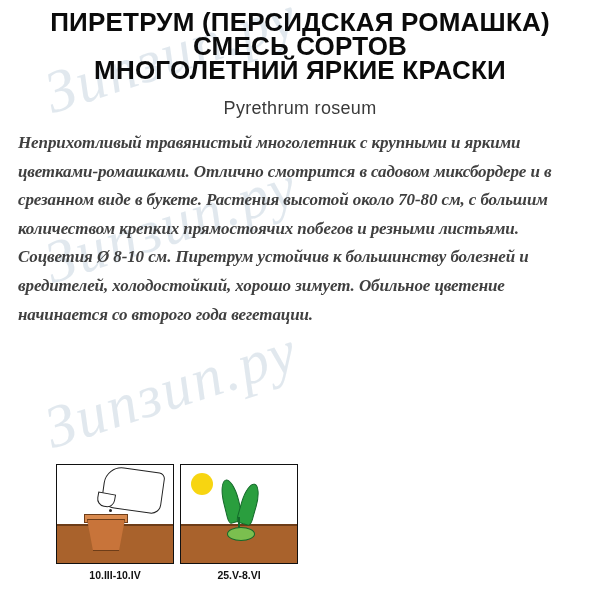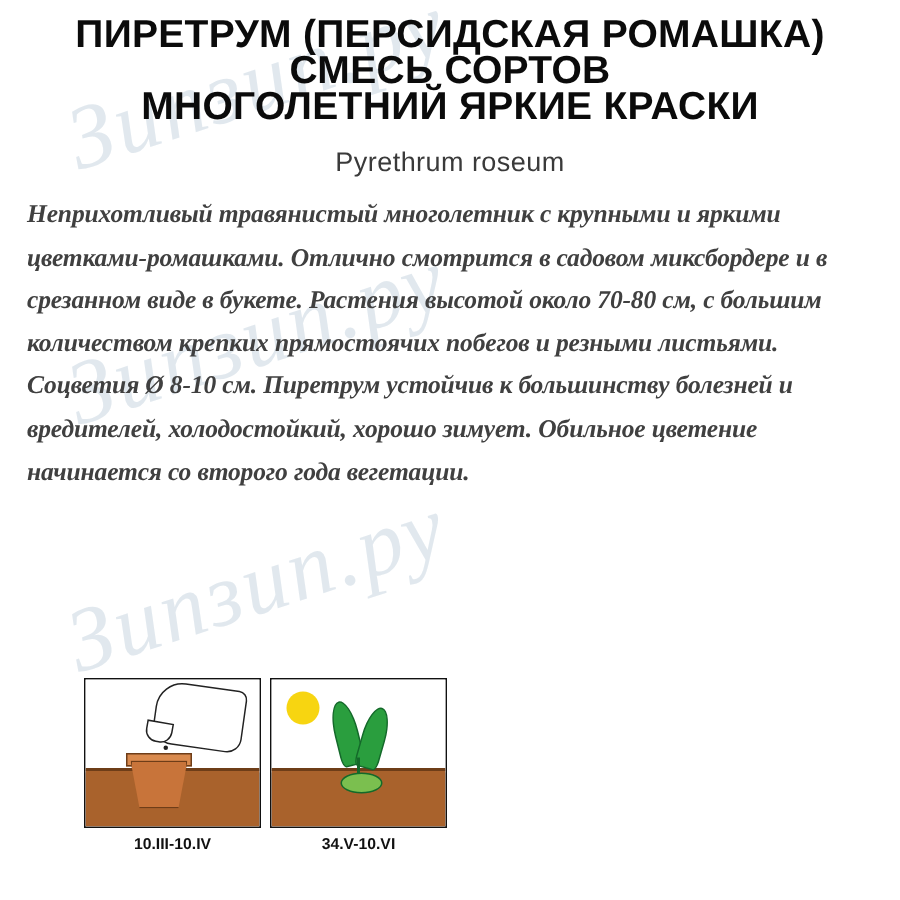--- a/index.html
+++ b/index.html
@@ -81,21 +81,21 @@
     line-height: 28.6px;
     color: #404040;
     text-align: left;
     letter-spacing: -0.1px;
   }
 
   
   .pictos {
     position: absolute;
     left: 56px;
-    top: 452px;
+    top: 464px;
     width: 496px;
     display: flex;
     gap: 6px;
     z-index: 8;
   }
   .picto {
     width: 118px;
   }
   .picto-frame {
     width: 118px;
@@ -308,19 +308,19 @@
       <div class="picto-frame">
         <div class="sky"></div>
         <div class="soil"></div>
         <div class="soil-line"></div>
         <div class="sun" style="left:10px; top:8px;"></div>
         <div class="seedling-leaf" style="left:42px; top:14px; width:14px; height:42px; border-radius:60% 60% 20% 20%; transform:rotate(-14deg);"></div>
         <div class="seedling-leaf" style="left:60px; top:18px; width:14px; height:40px; border-radius:60% 60% 20% 20%; transform:rotate(16deg);"></div>
         <div class="sprout-line" style="left:57px; top:52px; width:2px; height:16px;"></div>
         <div class="seedling-leaf" style="left:46px; top:62px; width:26px; height:12px; border-radius:50%; background:#7bbf4f;"></div>
       </div>
-      <div class="picto-caption">34.V-10.VI</div>
+      <div class="picto-caption">25.V-8.VI</div>
     </div>
 
 
 
   </div>
 </div>
 
 </body></html>

